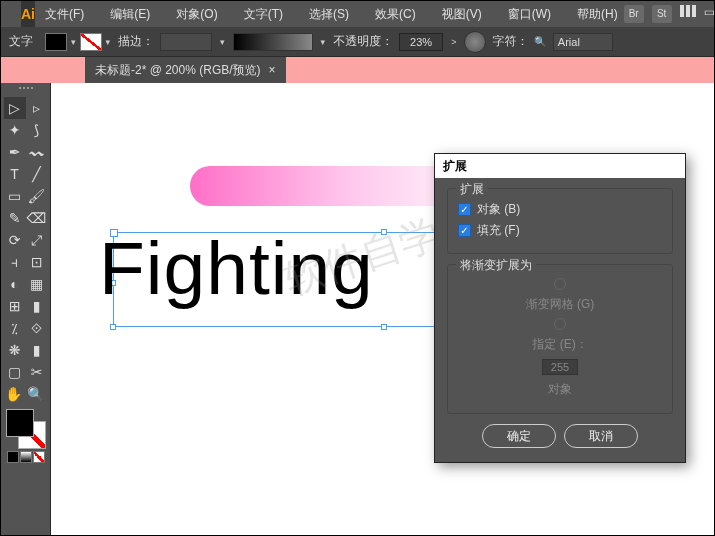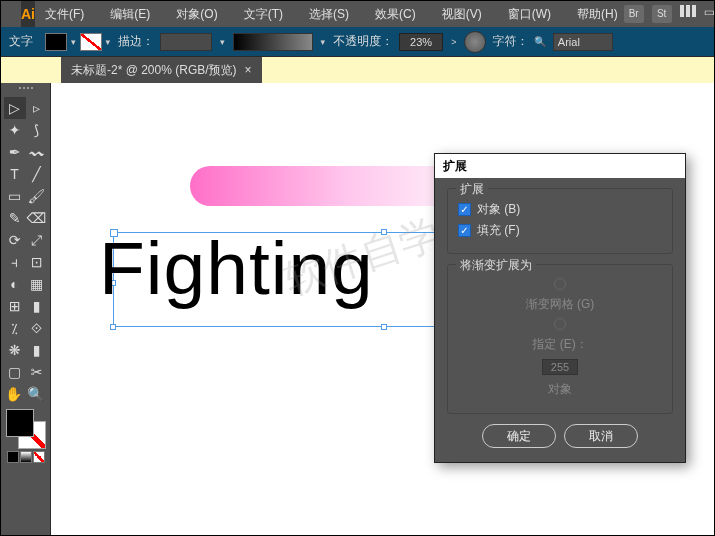--- a/index.html
+++ b/index.html
@@ -11,36 +11,36 @@
 .app-icon { width: 32px; height: 26px; background: #333; color: #ff9a00; display: flex; align-items: center; justify-content: center; font-weight: bold; font-size: 14px; margin-left: 20px; }
 .menu-items { display: flex; gap: 14px; padding-left: 4px; }
 .menu-item { padding: 0 6px; cursor: default; white-space: nowrap; }
 .menubar-right { margin-left: auto; display: flex; gap: 8px; padding-right: 14px; }
 .mb-icon { width: 20px; height: 18px; background: #6a6a6a; display: flex; align-items: center; justify-content: center; font-size: 10px; color: #ddd; border-radius: 2px; }
 .essentials { display:flex; gap:2px; }
 .essentials span { width: 4px; height: 12px; background: #ddd; }
 .search-right { color:#7ac4c4; font-size:16px; }
 
 
-.controlbar { height: 30px; background: #0c4a6e; display: flex; align-items: center; gap: 6px; padding: 0 8px; color: #ddd; font-size: 12px; border-bottom: 1px solid #2a2a2a; }
+.controlbar { height: 30px; background: #404040; display: flex; align-items: center; gap: 6px; padding: 0 8px; color: #ddd; font-size: 12px; border-bottom: 1px solid #2a2a2a; }
 .tool-label { width: 30px; }
 .swatch-group { display: flex; align-items: center; gap: 2px; }
 .swatch { width: 22px; height: 18px; background: #000; border: 1px solid #777; }
 .swatch.red-slash { background: #fff; position: relative; }
 .swatch.red-slash::after { content:""; position:absolute; left:0; top:0; right:0; bottom:0; background: linear-gradient(to top right, transparent 45%, red 45%, red 55%, transparent 55%); }
 .dd-arrow { font-size: 9px; color:#ccc; padding: 0 2px; }
 .stroke-width { width: 52px; height: 18px; background: #4a4a4a; border: 1px solid #333; }
 .transparency-dd { width: 80px; height: 18px; background: linear-gradient(to right,#000,#888); border:1px solid #333; }
 .opacity-box { width: 44px; height: 18px; background:#3a3a3a; border:1px solid #222; display:flex; align-items:center; justify-content:center; font-size:11px; }
 .cb-label { font-size: 12px; }
 .prefs-icon { width: 22px; height: 22px; border-radius: 50%; background: radial-gradient(circle,#888,#555); border:1px solid #333; }
 .font-dd { width: 60px; height: 18px; background: #4a4a4a; border:1px solid #333; display:flex; align-items:center; padding-left:4px; font-size:11px; }
 
 
-.tabbar { height: 26px; background: #fef9c3; display: flex; align-items: flex-end; padding-left: 60px; }
+.tabbar { height: 26px; background: #fca5a5; display: flex; align-items: flex-end; padding-left: 84px; }
 .tab { height: 26px; background: #4a4a4a; color: #ddd; font-size: 12px; display: flex; align-items: center; padding: 0 10px; gap: 8px; }
 .tab-close { font-size: 12px; cursor: pointer; }
 
 
 .main { position: absolute; top: 82px; left: 0; right: 0; bottom: 0; display: flex; }
 .toolbox { width: 50px; background: #535353; border-right: 1px solid #2a2a2a; padding: 4px 0; display:flex; flex-direction:column; align-items:center; }
 .toolbox-grip { width: 40px; height: 6px; display:flex; justify-content:center; gap:2px; margin-bottom:4px; }
 .toolbox-grip span { width:2px; height:2px; background:#999; }
 .tool-row { display:flex; width: 44px; }
 .tool-cell { width: 22px; height: 22px; display:flex; align-items:center; justify-content:center; color:#ddd; font-size:14px; position:relative; }

